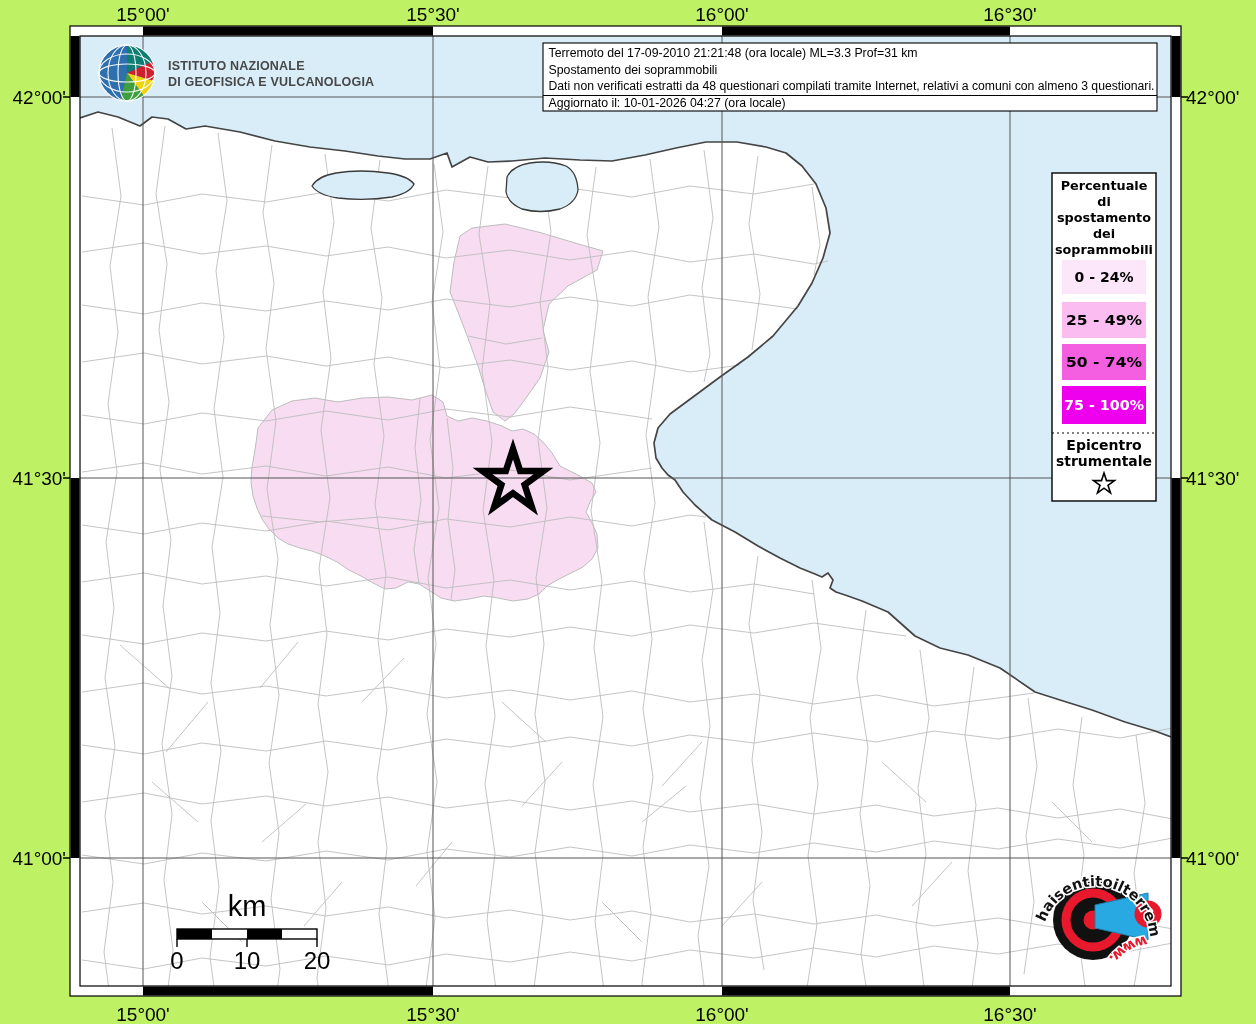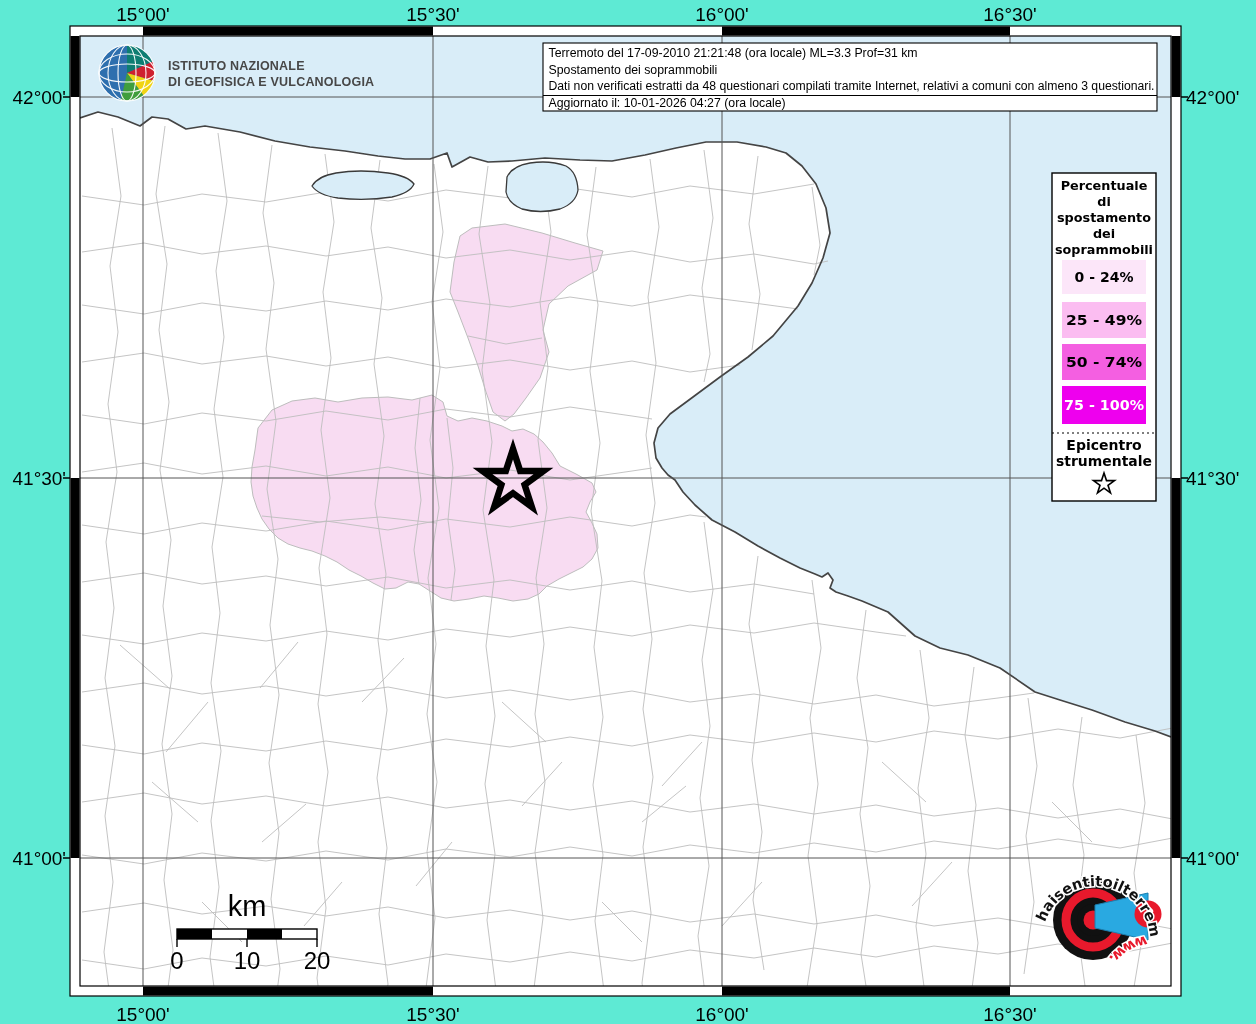--- a/index.html
+++ b/index.html
@@ -1,16 +1,16 @@
 <!DOCTYPE html>
 <html><head>
 <meta charset="utf-8">
 <style>
   html,body{margin:0;padding:0;background:#ffffff;}
-  #stage{position:relative;width:1256px;height:1024px;background:#5eead4;overflow:hidden;
+  #stage{position:relative;width:1256px;height:1024px;background:#bef264;overflow:hidden;
          font-family:"Liberation Sans",sans-serif;}
   svg{position:absolute;left:0;top:0;}
   text{font-family:"Liberation Sans",sans-serif;}
   .ax{font-size:19px;fill:#000;}
   .hdr{font-size:12.3px;fill:#000;}
   .lg-title{font-family:"DejaVu Sans",sans-serif;font-weight:bold;font-size:12.8px;fill:#000;}
   .lg-lab{font-family:"DejaVu Sans",sans-serif;font-weight:bold;font-size:14px;}
   .ingv-t{font-weight:bold;font-size:12.5px;fill:#474747;letter-spacing:.2px;}
   .km{font-size:29px;fill:#000;}
   .kmnum{font-size:24px;fill:#000;}

